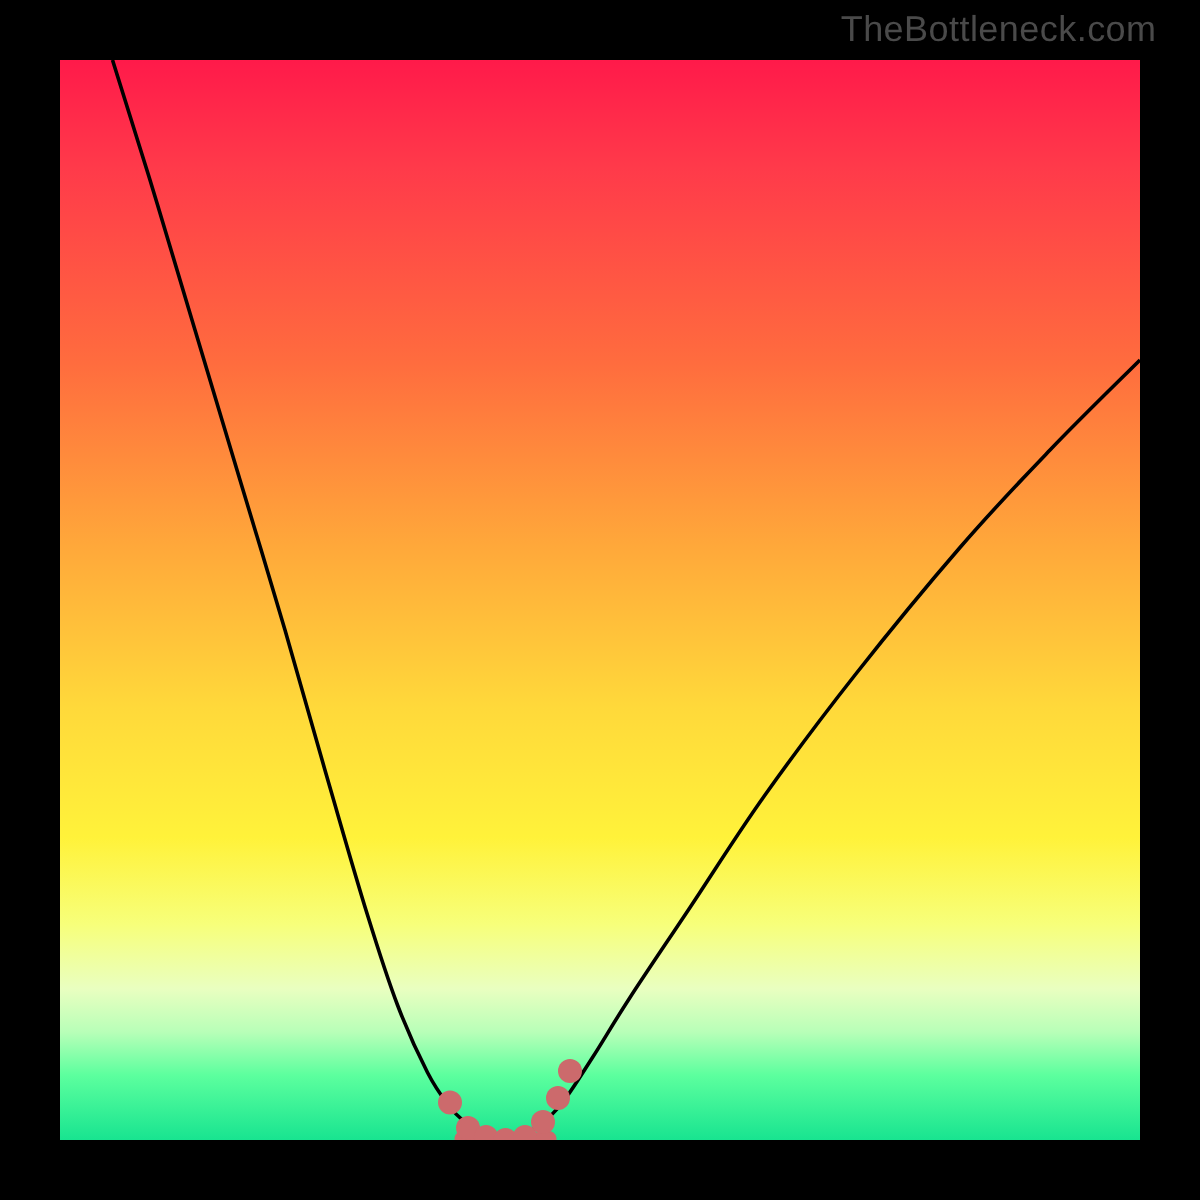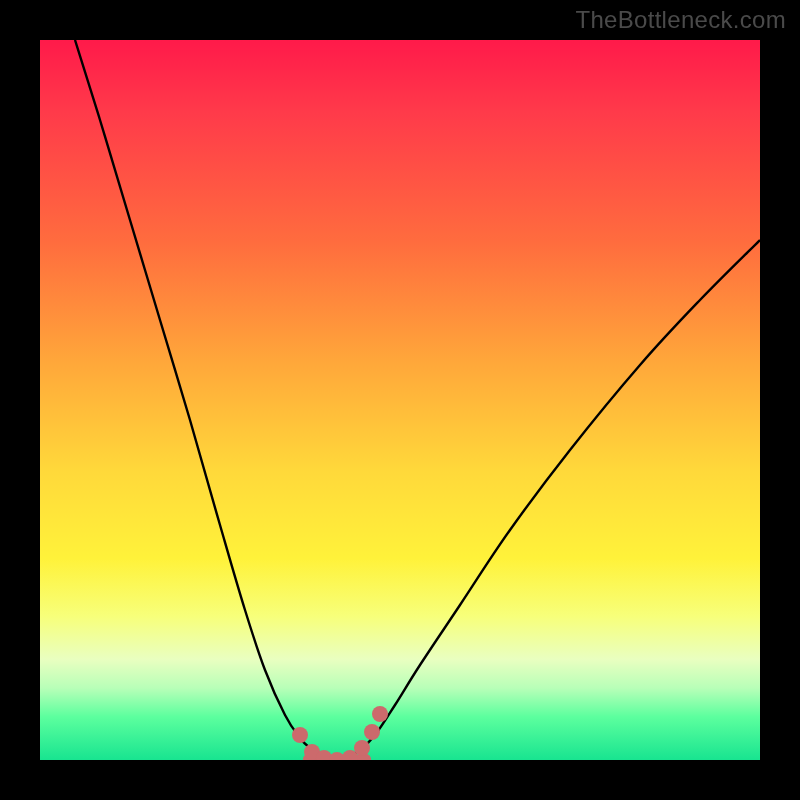--- a/index.html
+++ b/index.html
@@ -35,21 +35,21 @@
       #f7ff7a 80%,
       #e9ffc0 86%,
       #b8ffb8 90%,
       #5cff9e 94%,
       #18e490 100%
     );
   }
   .watermark {
     position: absolute;
     top: 6px;
-    right: 14px;
+    right: 29px;
     color: #4a4a4a;
     font-size: 24px;
     letter-spacing: 0.3px;
     font-weight: 500;
     user-select: none;
     text-align: center;
   }
   svg.curves {
     position: absolute;
     left: 0;

